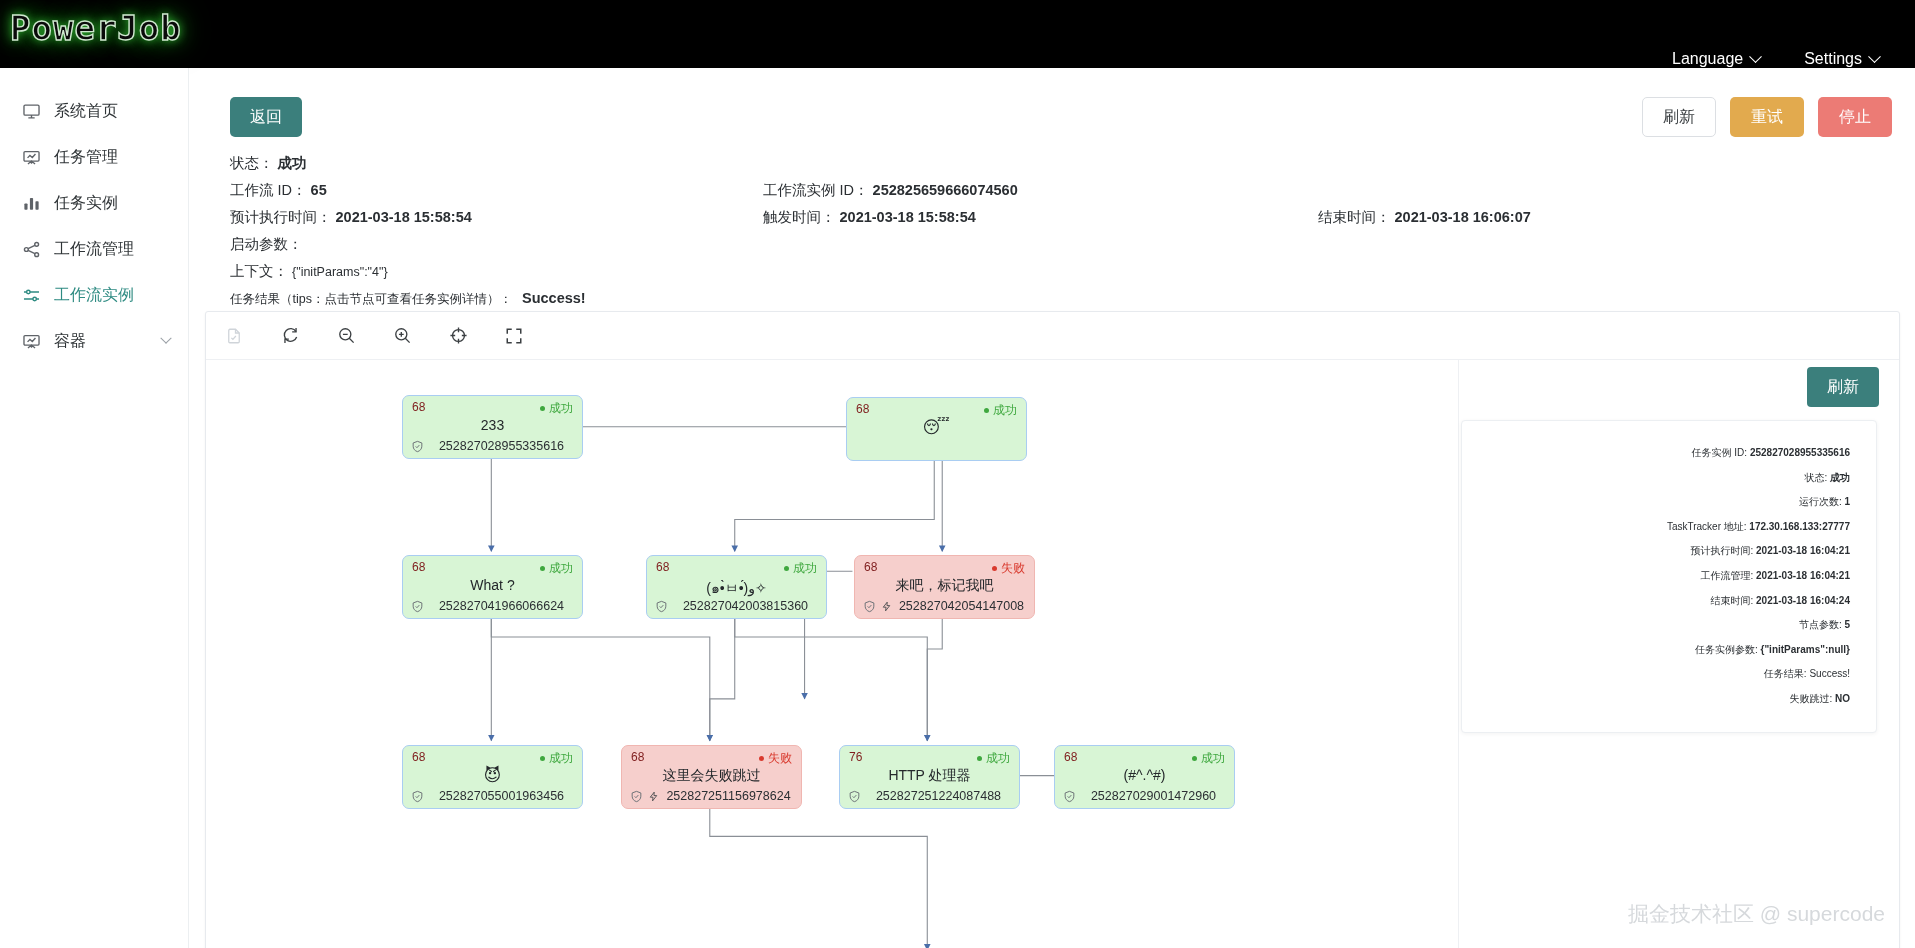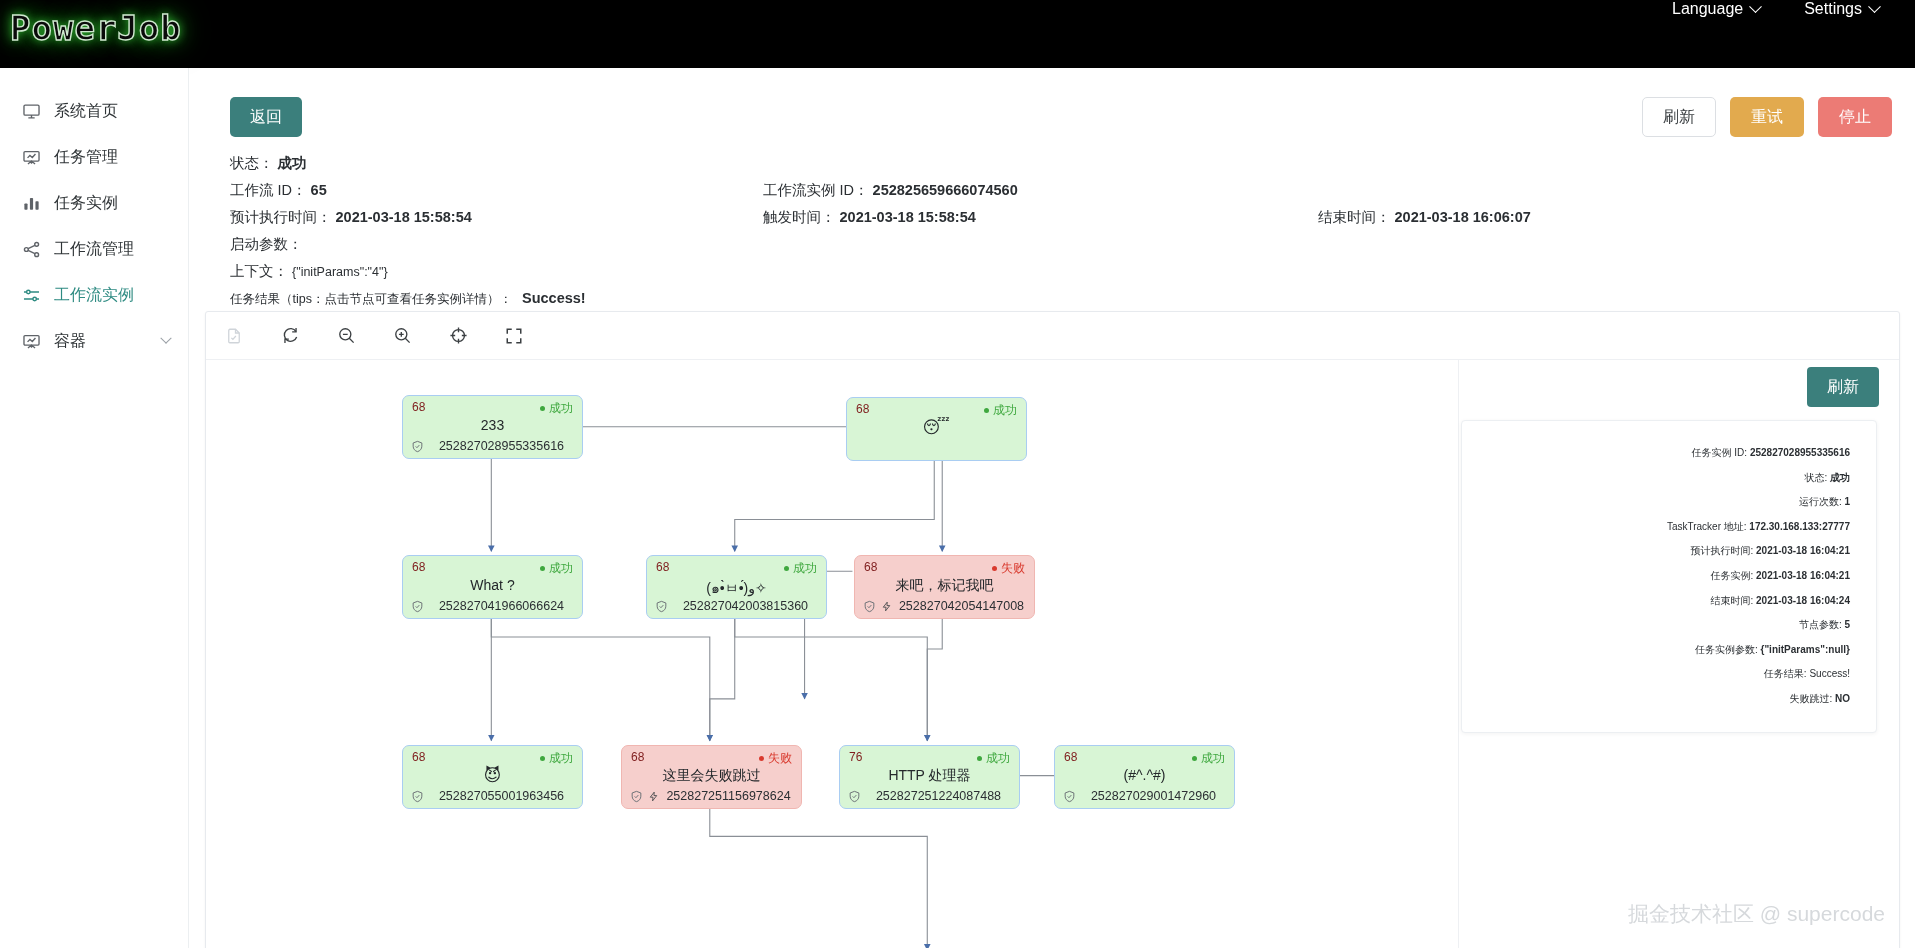--- a/index.html
+++ b/index.html
@@ -15,21 +15,21 @@
     background: #000; color: #fff;
   }
   .logo {
     position: absolute; left: 10px; top: 8px;
     font-family: "DejaVu Sans Mono", monospace;
     font-size: 34px; font-weight: bold; letter-spacing: 1px;
     color: #0a0a0a;
     -webkit-text-stroke: 1.4px #cfe8cf;
     text-shadow: 0 0 10px #35c735, 0 0 22px #1f8a1f, 0 0 34px #166016;
   }
-  .topnav { position: absolute; right: 36px; top: 0; height: 68px; display: flex; align-items: flex-start; gap: 44px; }
+  .topnav { position: absolute; right: 36px; top: 0; height: 68px; display: flex; align-items: flex-end; gap: 44px; }
   .topnav-item { display: flex; align-items: center; gap: 8px; font-size: 16px; color: #fff; cursor: pointer; }
   .chev { width: 9px; height: 9px; border-right: 1.6px solid currentColor; border-bottom: 1.6px solid currentColor; transform: rotate(45deg) translate(-2px,-2px); }
 
   
   .sidebar {
     position: absolute; left: 0; top: 68px; width: 189px; height: 880px;
     background: #fff; border-right: 1px solid #eceff1; padding-top: 20px;
   }
   .side-item {
     display: flex; align-items: center; gap: 13px;
@@ -474,21 +474,21 @@
       </div>
 
       <div class="detail-col">
         <button class="panel-refresh">刷新</button>
         <div class="panel" id="detail-panel">
             <div class="p-row"><span class="k">任务实例 ID:</span> <span class="v">252827028955335616</span></div>
             <div class="p-row"><span class="k">状态:</span> <span class="v">成功</span></div>
             <div class="p-row"><span class="k">运行次数:</span> <span class="v">1</span></div>
             <div class="p-row"><span class="k">TaskTracker 地址:</span> <span class="v">172.30.168.133:27777</span></div>
             <div class="p-row"><span class="k">预计执行时间:</span> <span class="v">2021-03-18 16:04:21</span></div>
-            <div class="p-row"><span class="k">任务实例:</span> <span class="v">2021-03-18 16:04:21</span></div>
+            <div class="p-row"><span class="k">工作流管理:</span> <span class="v">2021-03-18 16:04:21</span></div>
             <div class="p-row"><span class="k">结束时间:</span> <span class="v">2021-03-18 16:04:24</span></div>
             <div class="p-row"><span class="k">节点参数:</span> <span class="v">5</span></div>
             <div class="p-row"><span class="k">任务实例参数:</span> <span class="v">{"initParams":null}</span></div>
             <div class="p-row"><span class="k">任务结果:</span> <span class="v plain">Success!</span></div>
             <div class="p-row"><span class="k">失败跳过:</span> <span class="v">NO</span></div>
           </div>
       </div>
 
     </div>
   </div>

